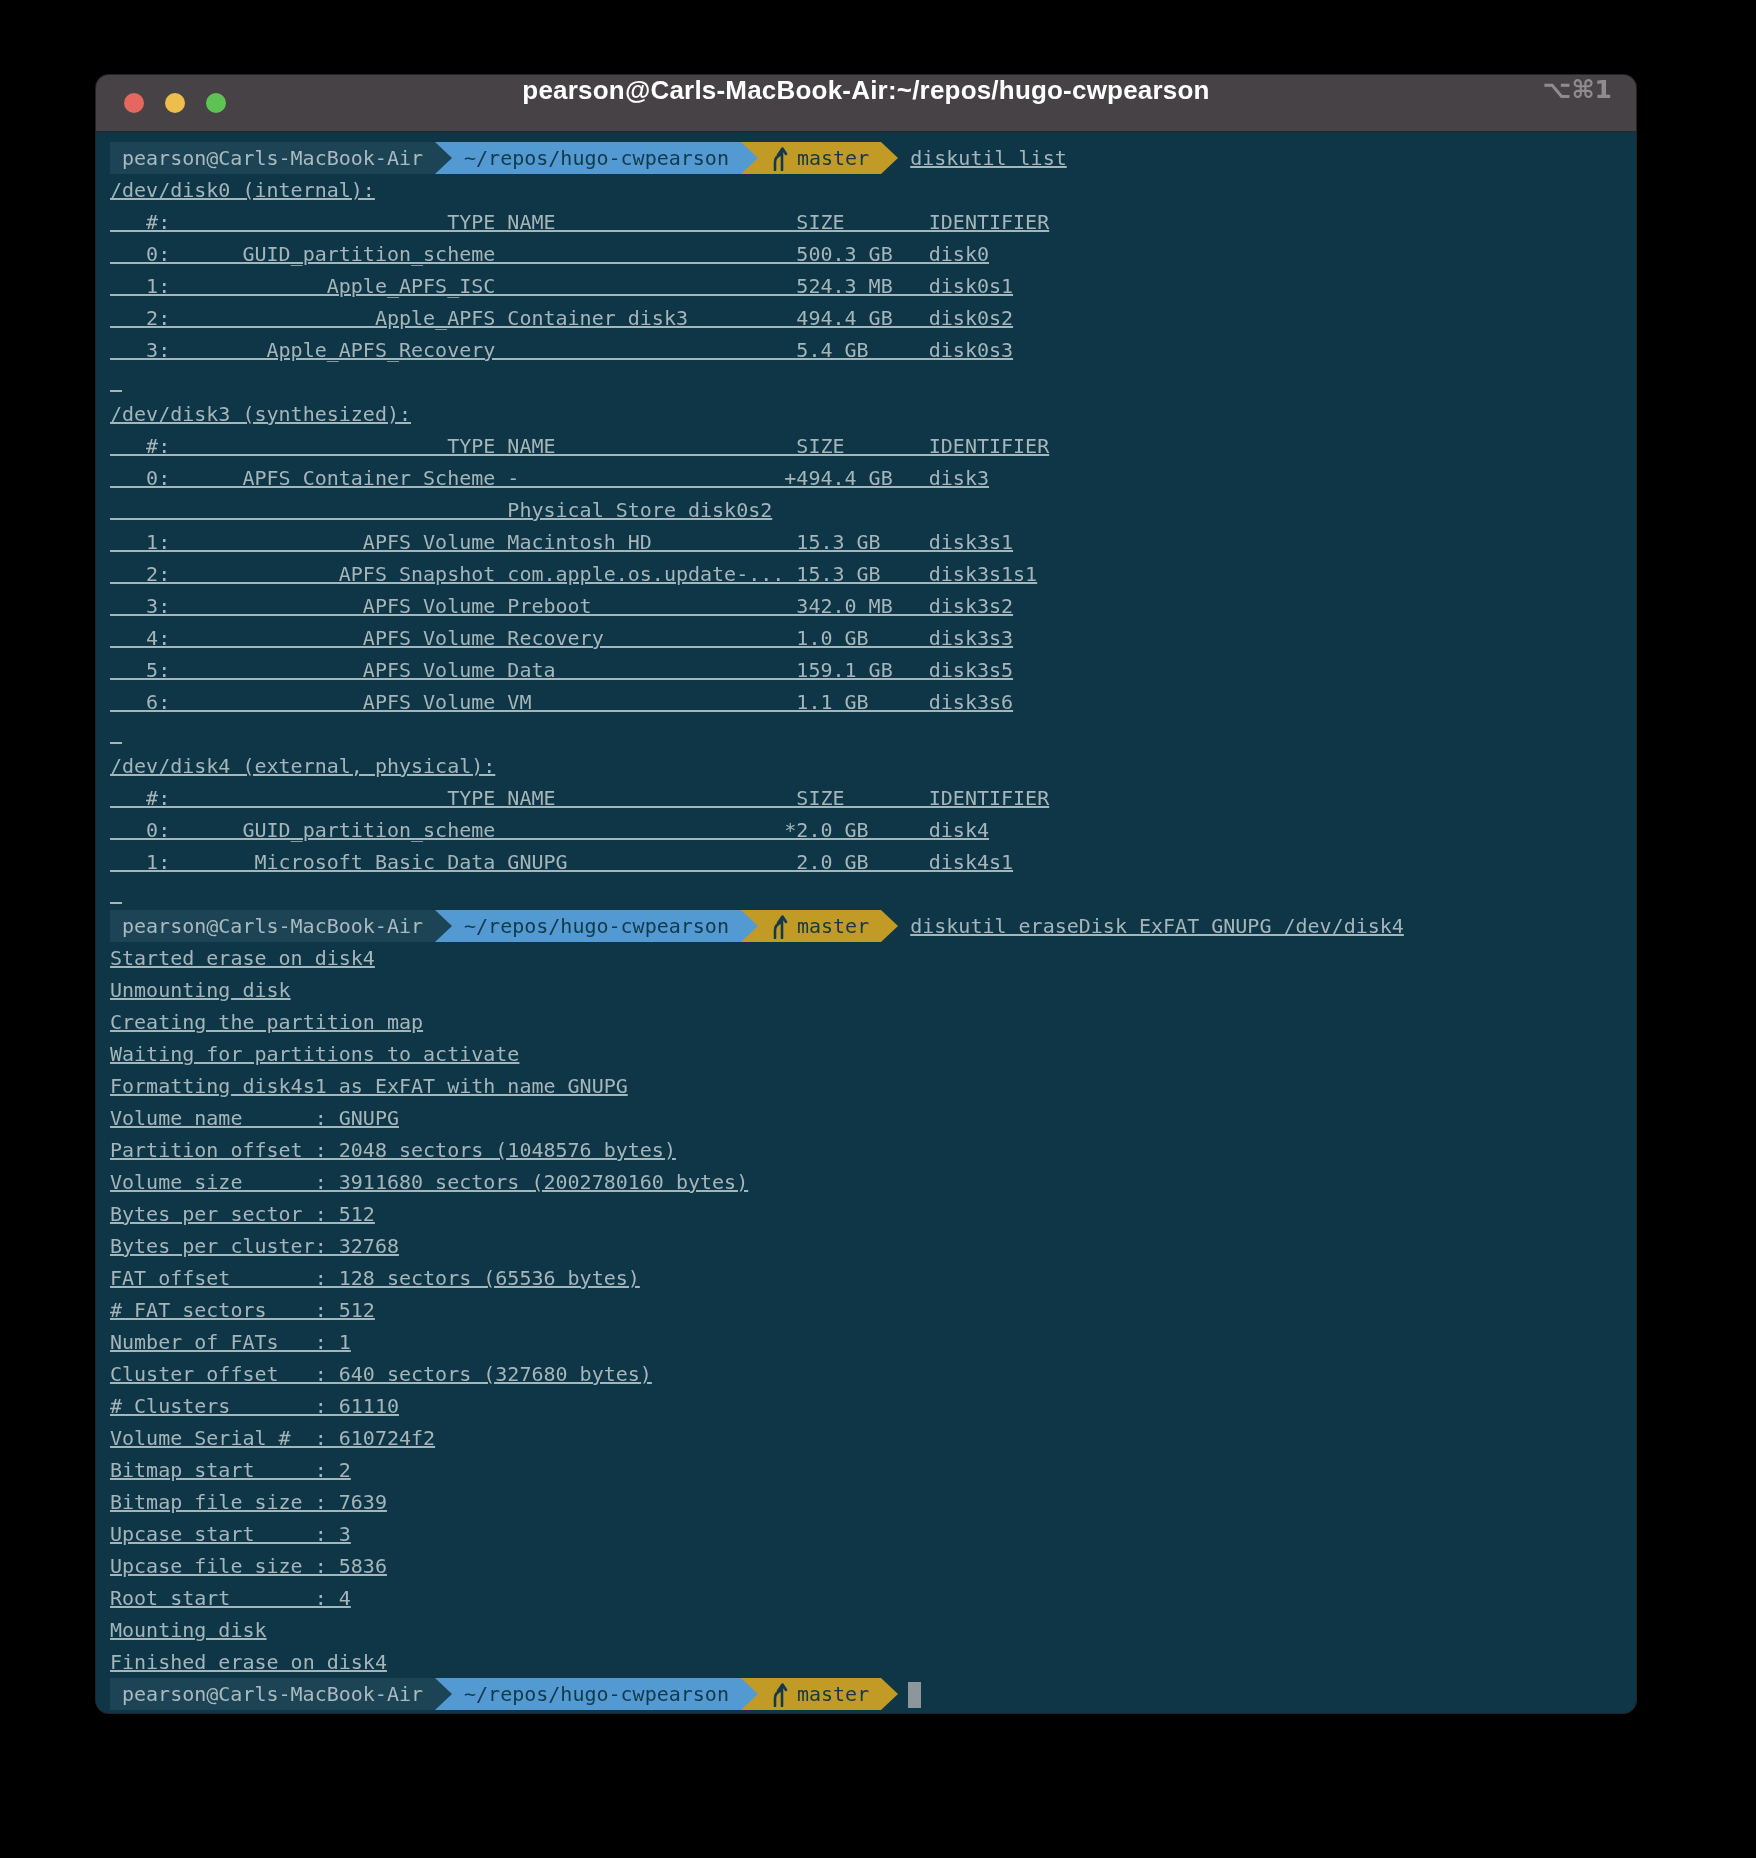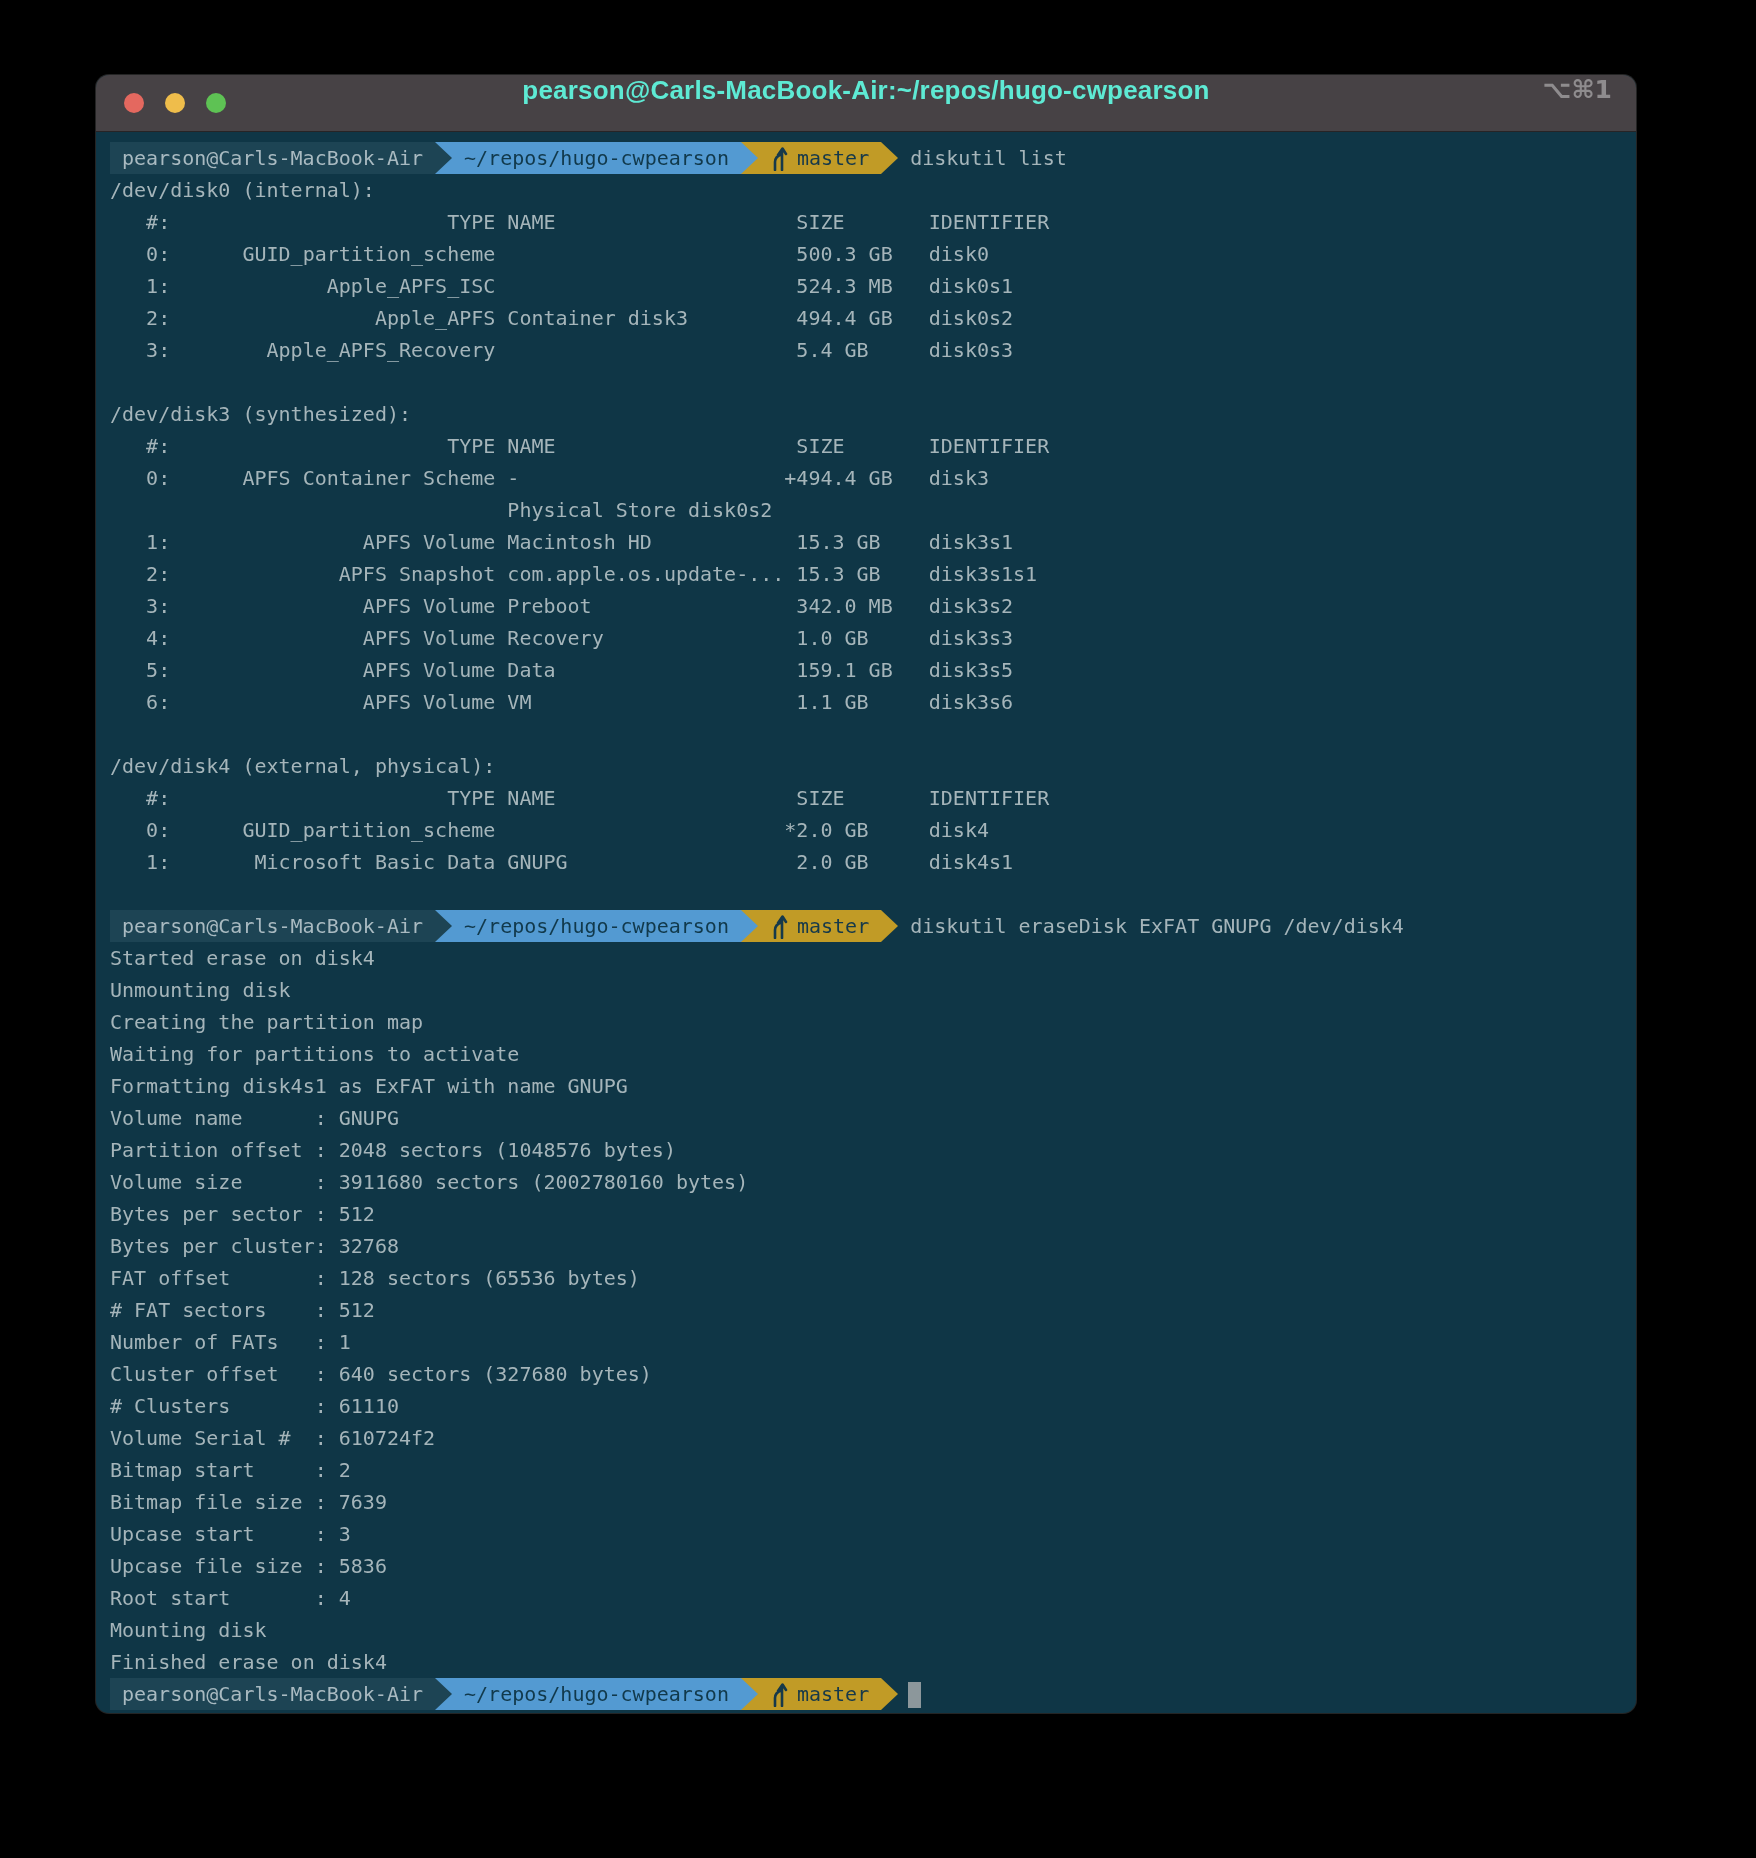--- a/index.html
+++ b/index.html
@@ -13,29 +13,29 @@
     position:relative;height:56px;background:#474245;
     border-bottom:1px solid rgba(0,0,0,0.45);
   }
   .lights{position:absolute;left:28px;top:0;height:56px;display:flex;align-items:center;gap:21px;}
   .light{width:20px;height:20px;border-radius:50%;display:inline-block;}
   .light.red{background:#E4685F;}
   .light.yellow{background:#EFBD4B;}
   .light.green{background:#5EC254;}
   .title{
     position:absolute;left:0;right:0;top:0;height:58px;line-height:56px;text-align:center;
-    color:#5eead4;font:bold 26px "Liberation Sans", sans-serif;letter-spacing:0.2px;
+    color:#ffffff;font:bold 26px "Liberation Sans", sans-serif;letter-spacing:0.2px;
   }
   .shortcut{
     position:absolute;right:24px;top:0;height:56px;line-height:56px;
     color:#8F8C8E;font:bold 25px "DejaVu Sans", sans-serif;
   }
   .term{
     position:relative;height:1571px;padding:10px 0 0 14px;overflow:hidden;
-    font:20px/32px "DejaVu Sans Mono", monospace;color:#A5B5BA;white-space:pre;
+    font:20px/32px "DejaVu Sans Mono", monospace;color:#A5B5BA;white-space:pre;text-decoration:underline;
   }
   .term-line{height:32px;white-space:pre;}
   .seg{display:inline-block;height:32px;line-height:32px;padding:0 12px;vertical-align:top;}
   .seg-host{background:#1D4454;color:#A9BAC1;}
   .seg-path{background:#539AD2;color:#11394B;}
   .seg-branch{background:#C19B26;color:#16394A;}
   .arr{display:inline-block;width:0;height:0;vertical-align:top;
        border-top:16px solid transparent;border-bottom:16px solid transparent;}
   .arr-host{border-left:17px solid #1D4454;background:#539AD2;}
   .arr-path{border-left:17px solid #539AD2;background:#C19B26;}

